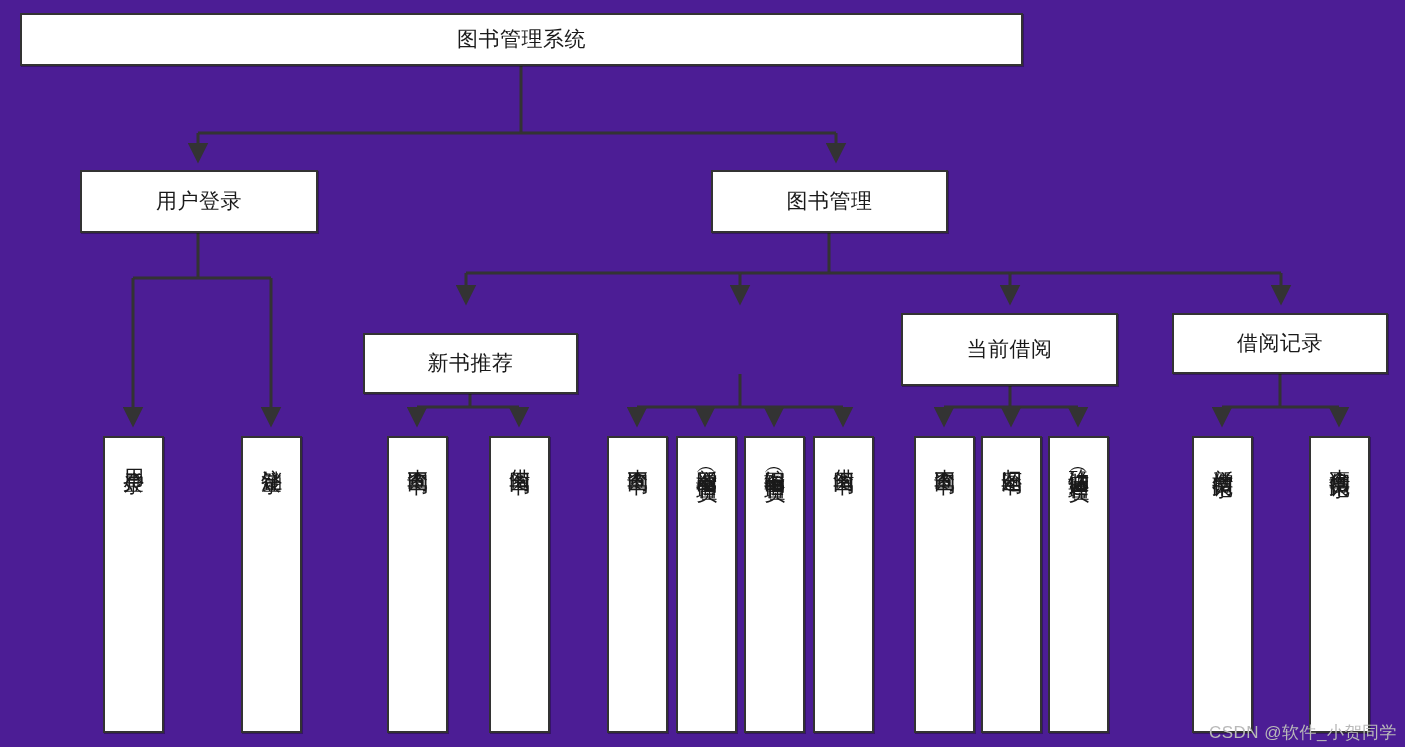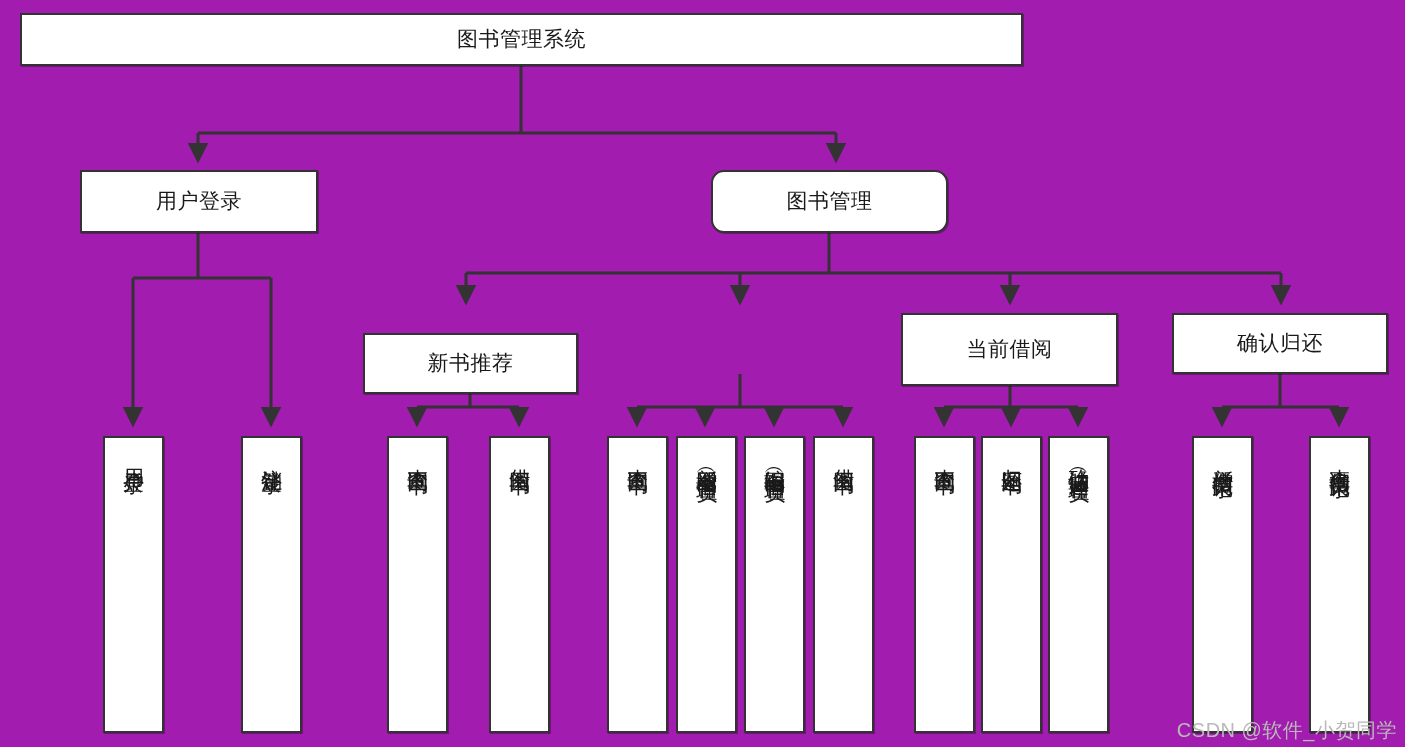--- a/index.html
+++ b/index.html
@@ -8,21 +8,21 @@
     padding: 0;
     background: #ffffff;
   }
   body {
     font-family: "Liberation Sans", "DejaVu Sans", sans-serif;
   }
   #canvas {
     position: relative;
     width: 1405px;
     height: 747px;
-    background: #a21caf;
+    background: #4c1d95;
     overflow: hidden;
   }
   svg.edges {
     position: absolute;
     left: 0;
     top: 0;
     width: 1405px;
     height: 747px;
     pointer-events: none;
   }
@@ -54,21 +54,21 @@
     font-size: 21px;
     line-height: 1.35;
     letter-spacing: 2px;
     white-space: nowrap;
     margin: 0 auto;
   }
   #watermark {
     position: absolute;
     right: 8px;
     bottom: 3px;
-    font-size: 20px;
+    font-size: 17px;
     color: #b9b9b9;
     letter-spacing: 0.5px;
     white-space: nowrap;
     font-family: "Liberation Sans", "DejaVu Sans", sans-serif;
   }
 </style>
 </head>
 <body>
 
 <div id="canvas">
@@ -123,32 +123,32 @@
     </g>
   </svg>
 
   <div class="node" style="left:20px; top:13px; width:1003px; height:53px;">
     <span class="label">图书管理系统</span>
   </div>
 
   <div class="node" style="left:80px; top:170px; width:238px; height:63px;">
     <span class="label">用户登录</span>
   </div>
-  <div class="node" style="left:711px; top:170px; width:237px; height:63px;border-radius:13px;">
+  <div class="node" style="left:711px; top:170px; width:237px; height:63px;">
     <span class="label">图书管理</span>
   </div>
 
   <div class="node" style="left:363px; top:313px; width:215px; height:61px;margin-top:20px;">
     <span class="label">新书推荐</span>
   </div>
   <div class="node" style="left:901px; top:313px; width:217px; height:73px;">
     <span class="label">当前借阅</span>
   </div>
   <div class="node" style="left:1172px; top:313px; width:216px; height:61px;">
-    <span class="label">确认归还</span>
+    <span class="label">借阅记录</span>
   </div>
 
   <div class="node vertical" style="left:103px; top:436px; width:61px; height:297px;">
     <span class="label">用户登录</span>
   </div>
   <div class="node vertical" style="left:241px; top:436px; width:61px; height:297px;">
     <span class="label">注销登录</span>
   </div>
 
   <div class="node vertical" style="left:387px; top:436px; width:61px; height:297px;">

